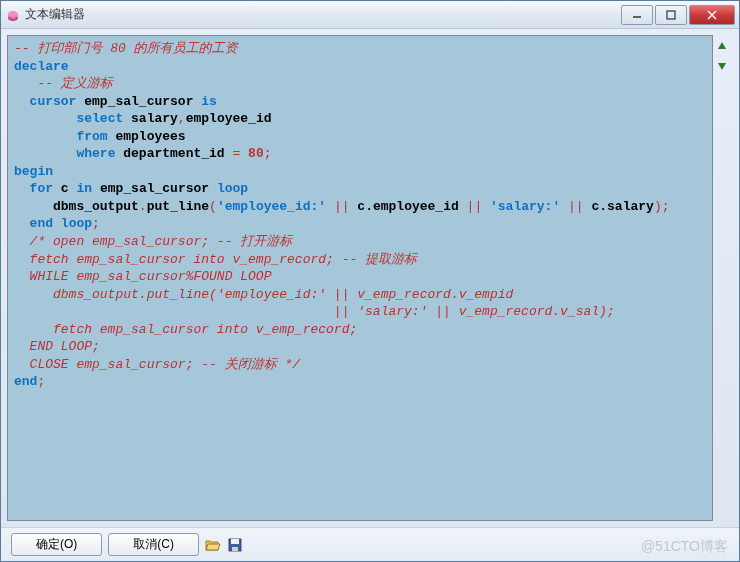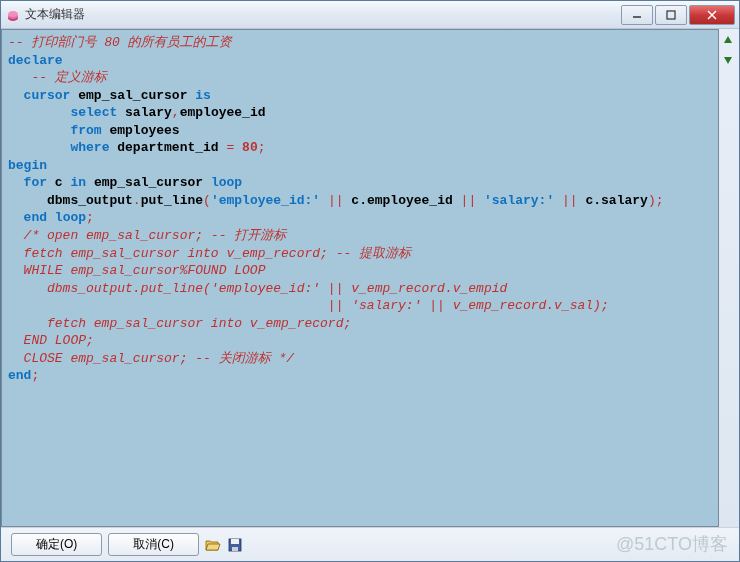--- a/index.html
+++ b/index.html
@@ -55,20 +55,21 @@
       border-radius: 2px;
       margin-left: 2px;
     }
     .win-btn.close {
       background: linear-gradient(to bottom, #e87070 0%, #c83a3a 50%, #b02828 100%);
       color: #fff;
       width: 46px;
     }
     .content-area {
       flex: 1;
+      padding: 6px;
       display: flex;
       gap: 2px;
       min-height: 0;
     }
     .code-wrapper {
       flex: 1;
       border: 1px solid #7a8a9a;
       background: #a5c7d9;
       overflow: auto;
       padding: 4px 6px;
@@ -125,21 +126,21 @@
       height: 16px;
       display: flex;
       align-items: center;
       justify-content: center;
     }
     .watermark {
       position: absolute;
       right: 12px;
       bottom: 6px;
       color: #c0c8d0;
-      font-size: 18px;
+      font-size: 14px;
       font-family: sans-serif;
     }
   </style>
 </head>
 <body>
 
 <div class="window">
   <div class="titlebar">
     <span class="titlebar-icon">
       <svg width="14" height="14" viewBox="0 0 14 14">

